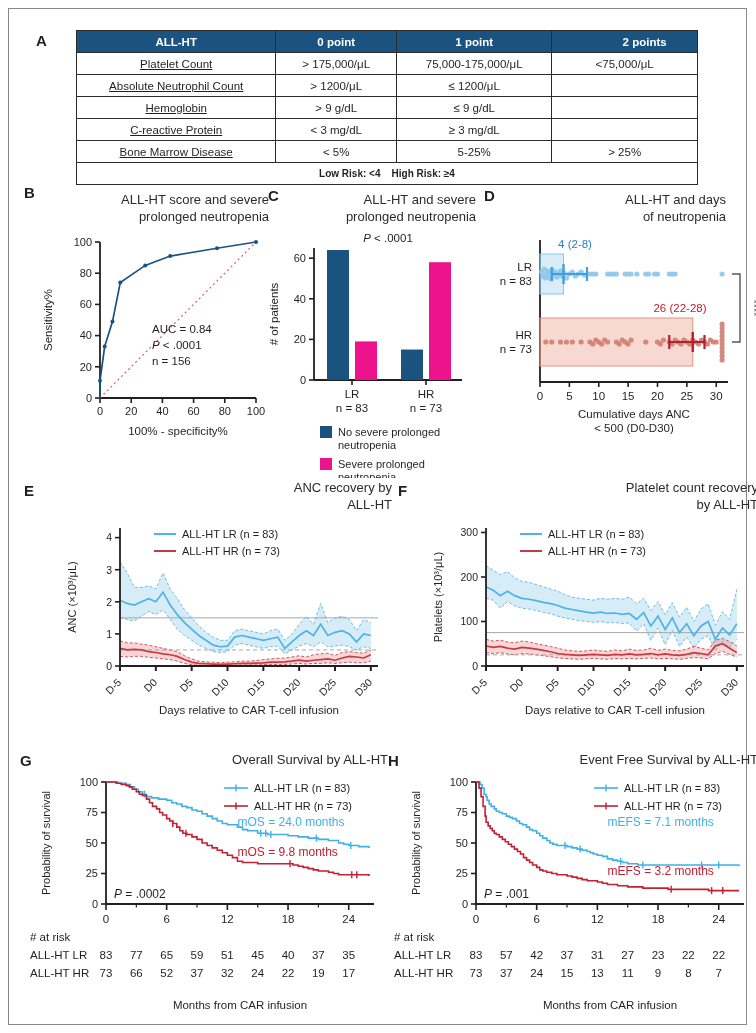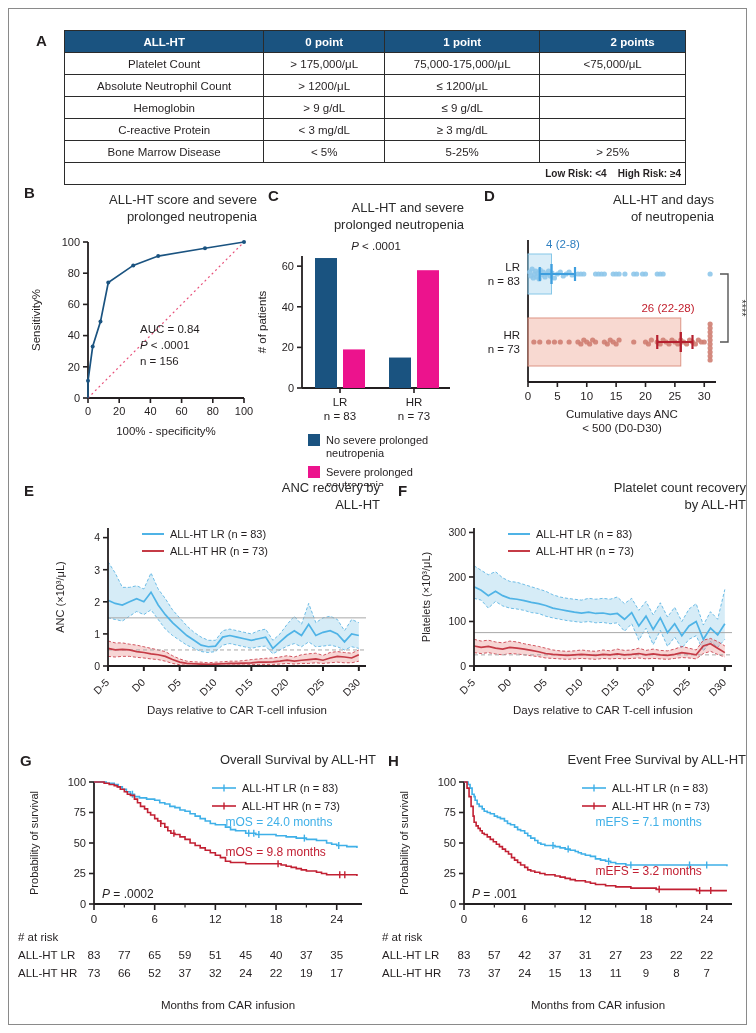--- a/index.html
+++ b/index.html
@@ -1,30 +1,30 @@
 <!DOCTYPE html>
 <html><head>
 <meta charset="utf-8">
 <style>
   html,body{margin:0;padding:0;background:#fff;}
   #canvas{position:relative;width:756px;height:1033px;background:#fff;overflow:hidden;
           font-family:"Liberation Sans",sans-serif;color:#231f20;}
   #frame{position:absolute;left:8px;top:8px;width:737px;height:1015px;border:1.5px solid #8a8a8a;}
   .plabel{position:absolute;font-size:15px;font-weight:bold;color:#231f20;}
-  .panel{position:absolute;}
+  .panel{position:absolute;margin-left:12px;}
   .ptitle{position:absolute;left:0;right:0;text-align:right;font-size:13px;line-height:1.28;
           color:#2b2b2b;white-space:pre-line;}
   svg{position:absolute;left:0;}
   svg text{font-family:"Liberation Sans",sans-serif;}
   
   #tableA{border-collapse:collapse;width:622px;font-size:11.5px;border:1.5px solid #2b2b2b;}
   #tableA th,#tableA td{border:1px solid #2b2b2b;text-align:center;padding:2px 4px;height:17px;}
   #tableA thead th{background:#1a5380;color:#fff;font-weight:bold;}
-  #tableA td.rowhead{font-weight:400;}
-  #tableA tfoot td{text-align:right;font-size:10px;font-weight:bold;white-space:pre;}
+  #tableA td.rowhead{font-weight:400;text-decoration:underline;}
+  #tableA tfoot td{text-align:center;font-size:10px;font-weight:bold;white-space:pre;}
 </style>
 </head>
 <body>
 
 <div id="canvas">
   <div id="frame"></div>
 
   <span class="plabel" style="left:36px;top:32px">A</span>
   <span class="plabel" style="left:24px;top:184px">B</span>
   <span class="plabel" style="left:268px;top:187px">C</span>
@@ -125,21 +125,21 @@
         <circle cx="111.24" cy="35.400000000000006" r="2" fill="#1a5380"></circle>
         <circle cx="136.2" cy="26.039999999999992" r="2" fill="#1a5380"></circle>
         <circle cx="183" cy="18.24000000000001" r="2" fill="#1a5380"></circle>
         <circle cx="222" cy="12" r="2" fill="#1a5380"></circle>
         <text x="118" y="103" font-size="11.5" fill="#231f20" text-anchor="start">AUC = 0.84</text>
         <text x="118" y="119" font-size="11.5" fill="#231f20" text-anchor="start"><tspan font-style="italic">P</tspan><tspan> &lt; .0001</tspan></text>
         <text x="118" y="135" font-size="11.5" fill="#231f20" text-anchor="start">n = 156</text>
       </svg>
   </section>
 
-  <section class="panel" style="left:252px;top:196px;width:212px;height:290px">
+  <section class="panel" style="left:252px;top:188px;width:212px;height:290px">
     <div class="ptitle" style="top:4px">ALL-HT and severe
 prolonged neutropenia</div>
     <svg id="svgC" width="212" height="248" style="top:42px">
         <line x1="50" y1="150" x2="198" y2="150" stroke="#231f20" stroke-width="1.8"></line>
         <line x1="50" y1="150" x2="50" y2="18" stroke="#231f20" stroke-width="1.8"></line>
         <line x1="50" y1="150" x2="45" y2="150" stroke="#231f20" stroke-width="1.6"></line>
         <text x="42" y="153.8" font-size="11" fill="#231f20" text-anchor="end" font-weight="normal">0</text>
         <line x1="50" y1="109.38461538461539" x2="45" y2="109.38461538461539" stroke="#231f20" stroke-width="1.6"></line>
         <text x="42" y="113.18461538461538" font-size="11" fill="#231f20" text-anchor="end" font-weight="normal">20</text>
         <line x1="50" y1="68.76923076923076" x2="45" y2="68.76923076923076" stroke="#231f20" stroke-width="1.6"></line>

